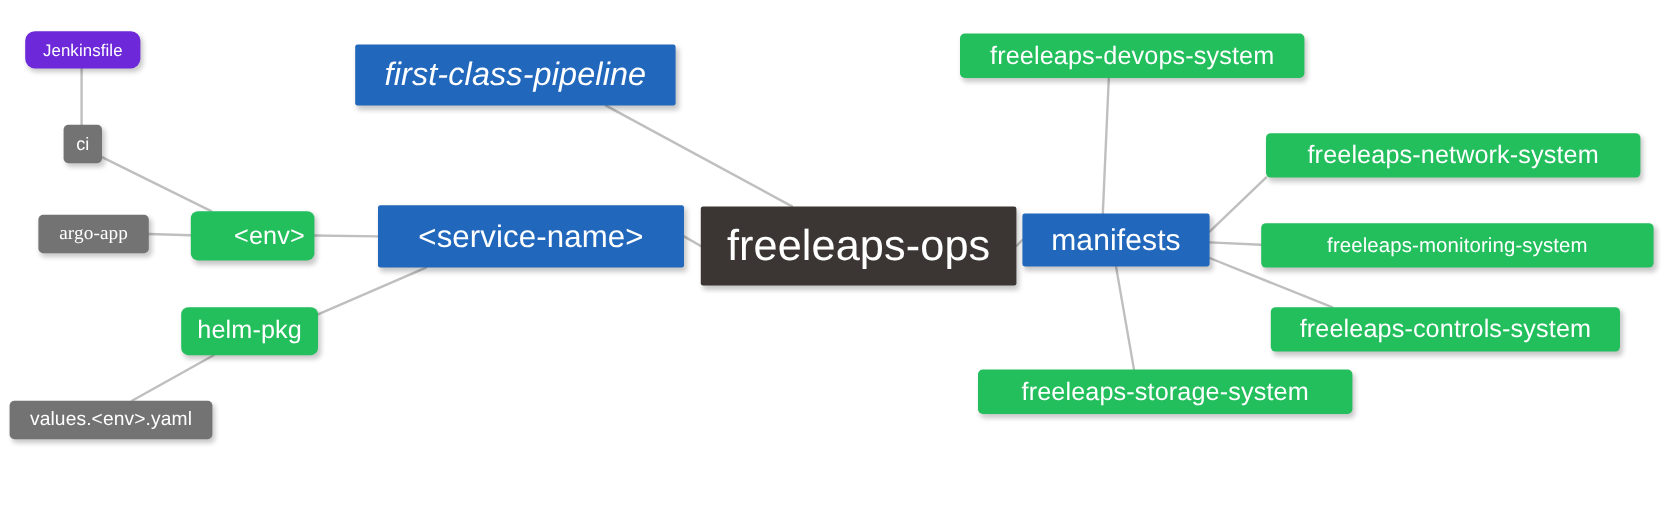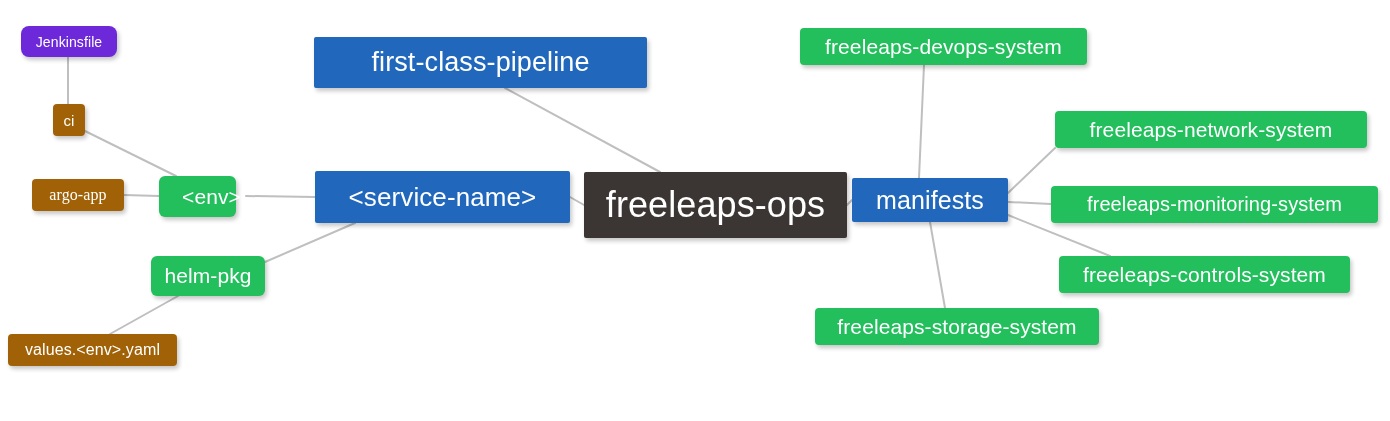--- a/index.html
+++ b/index.html
@@ -33,21 +33,21 @@
     color: #ffffff;
     white-space: nowrap;
     letter-spacing: 0.1px;
     box-shadow: 2px 3px 4px rgba(0,0,0,0.22);
     user-select: none;
   }
   
   .n-root   { background: #3b3633; }
   .n-blue   { background: #2167bc; }
   .n-green  { background: #22bf5c; }
-  .n-red    { background: #a16207; }
+  .n-red    { background: #737373; }
   .n-orange { background: #6d28d9; align-items: center; }
 
   
   .r-sq  { border-radius: 2px; }
   .r-sm  { border-radius: 4px; }
   .r-md  { border-radius: 6px; }
   .r-lg  { border-radius: 8px; }
 </style>
 </head>
 <body>
@@ -72,24 +72,24 @@
   <div id="node-layer">
       <div class="node n-root r-sq" style="left: 584px; top: 172px; width: 263px; height: 66px; font-size: 36px;">
         <span>freeleaps-ops</span>
       </div>
       <div class="node n-blue r-sq" style="left: 315px; top: 171px; width: 255px; height: 52px; font-size: 26px;">
         <span>&lt;service-name&gt;</span>
       </div>
       <div class="node n-blue r-sq" style="left: 852px; top: 178px; width: 156px; height: 44px; font-size: 25px;">
         <span>manifests</span>
       </div>
-      <div class="node n-blue r-sq" style="left: 314px; top: 37px; width: 333px; height: 51px; font-size: 27px;">
+      <div class="node n-blue r-sq" style="left: 296px; top: 37px; width: 267px; height: 51px; font-size: 27px; font-style: italic;">
         <span>first-class-pipeline</span>
       </div>
-      <div class="node n-green r-md" style="left: 159px; top: 176px; width: 77px; height: 41px; font-size: 21px; padding-left: 28px;">
+      <div class="node n-green r-md" style="left: 159px; top: 176px; width: 103px; height: 41px; font-size: 21px; padding-left: 28px;">
         <span>&lt;env&gt;</span>
       </div>
       <div class="node n-green r-md" style="left: 151px; top: 256px; width: 114px; height: 40px; font-size: 21px;">
         <span>helm-pkg</span>
       </div>
       <div class="node n-red r-sm" style="left: 53px; top: 104px; width: 32px; height: 32px; font-size: 15px;">
         <span>ci</span>
       </div>
       <div class="node n-red r-sm" style="left: 32px; top: 179px; width: 92px; height: 32px; font-size: 16px; font-family: Liberation Serif, serif;">
         <span>argo-app</span>
@@ -99,23 +99,23 @@
       </div>
       <div class="node n-orange r-lg" style="left: 21px; top: 26px; width: 96px; height: 31px; font-size: 14px;">
         <span>Jenkinsfile</span>
       </div>
       <div class="node n-green r-sm" style="left: 800px; top: 28px; width: 287px; height: 37px; font-size: 21px;">
         <span>freeleaps-devops-system</span>
       </div>
       <div class="node n-green r-sm" style="left: 1055px; top: 111px; width: 312px; height: 37px; font-size: 21px;">
         <span>freeleaps-network-system</span>
       </div>
-      <div class="node n-green r-sm" style="left: 1051px; top: 186px; width: 327px; height: 37px; font-size: 20px;">
+      <div class="node n-green r-sm" style="left: 1051px; top: 186px; width: 327px; height: 37px; font-size: 17px;">
         <span>freeleaps-monitoring-system</span>
       </div>
       <div class="node n-green r-sm" style="left: 1059px; top: 256px; width: 291px; height: 37px; font-size: 21px;">
         <span>freeleaps-controls-system</span>
       </div>
-      <div class="node n-green r-sm" style="left: 815px; top: 308px; width: 284px; height: 37px; font-size: 21px;">
+      <div class="node n-green r-sm" style="left: 815px; top: 308px; width: 312px; height: 37px; font-size: 21px;">
         <span>freeleaps-storage-system</span>
       </div>
     </div>
 </div>
 
 </body></html>

